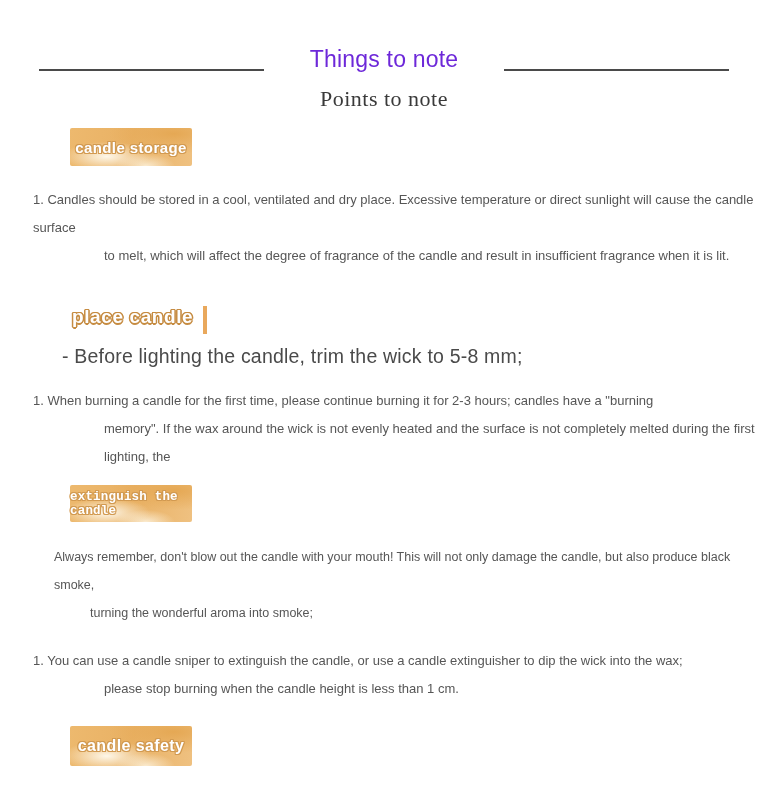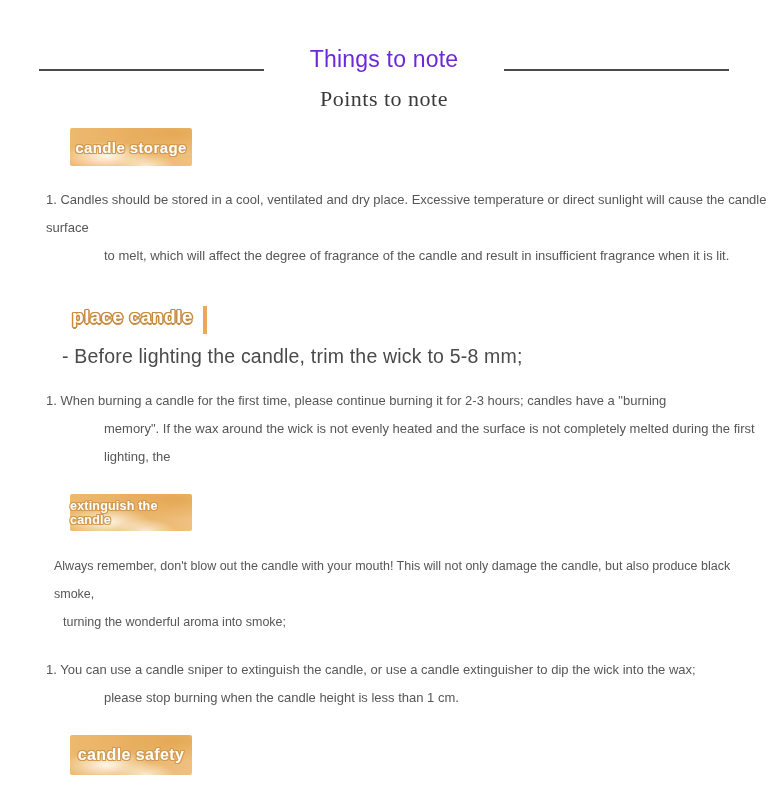--- a/index.html
+++ b/index.html
@@ -94,37 +94,37 @@
     margin-top: 6px;
   }
 
   
   .ln { display: block; }
   .small-para {
     font-size: 13px;
     color: #565656;
     line-height: 28px;
   }
-  .small-para .first { padding-left: 46px; }
+  .small-para .first { padding-left: 33px; }
   .small-para .cont  { padding-left: 104px; }
   .small-para.alt .first { padding-left: 54px; font-size: 12.5px; }
-  .small-para.alt .cont  { padding-left: 63px; font-size: 12.5px; }
+  .small-para.alt .cont  { padding-left: 90px; font-size: 12.5px; }
 
   .headline-lg {
     font-size: 19.5px;
     color: #4a4a4a;
     letter-spacing: 0.2px;
   }
 
   
   .mt-storage-para    { margin-top: 20px; }
   .mt-badge-light     { margin-top: 30px; }
   .mt-before-line     { margin-top: 11px; padding-left: 62px; }
   .mt-burning-para    { margin-top: 19px; }
-  .mt-badge-exting    { margin-top: 23px; }
+  .mt-badge-exting    { margin-top: 14px; font-family: Liberation Mono, monospace; }
   .mt-always-para     { margin-top: 21px; }
   .mt-sniper-para     { margin-top: 20px; }
   .mt-badge-safety    { margin-top: 23px; }
 </style>
 </head>
 <body>
 
 <div class="page">
 
   <div class="title-row">

